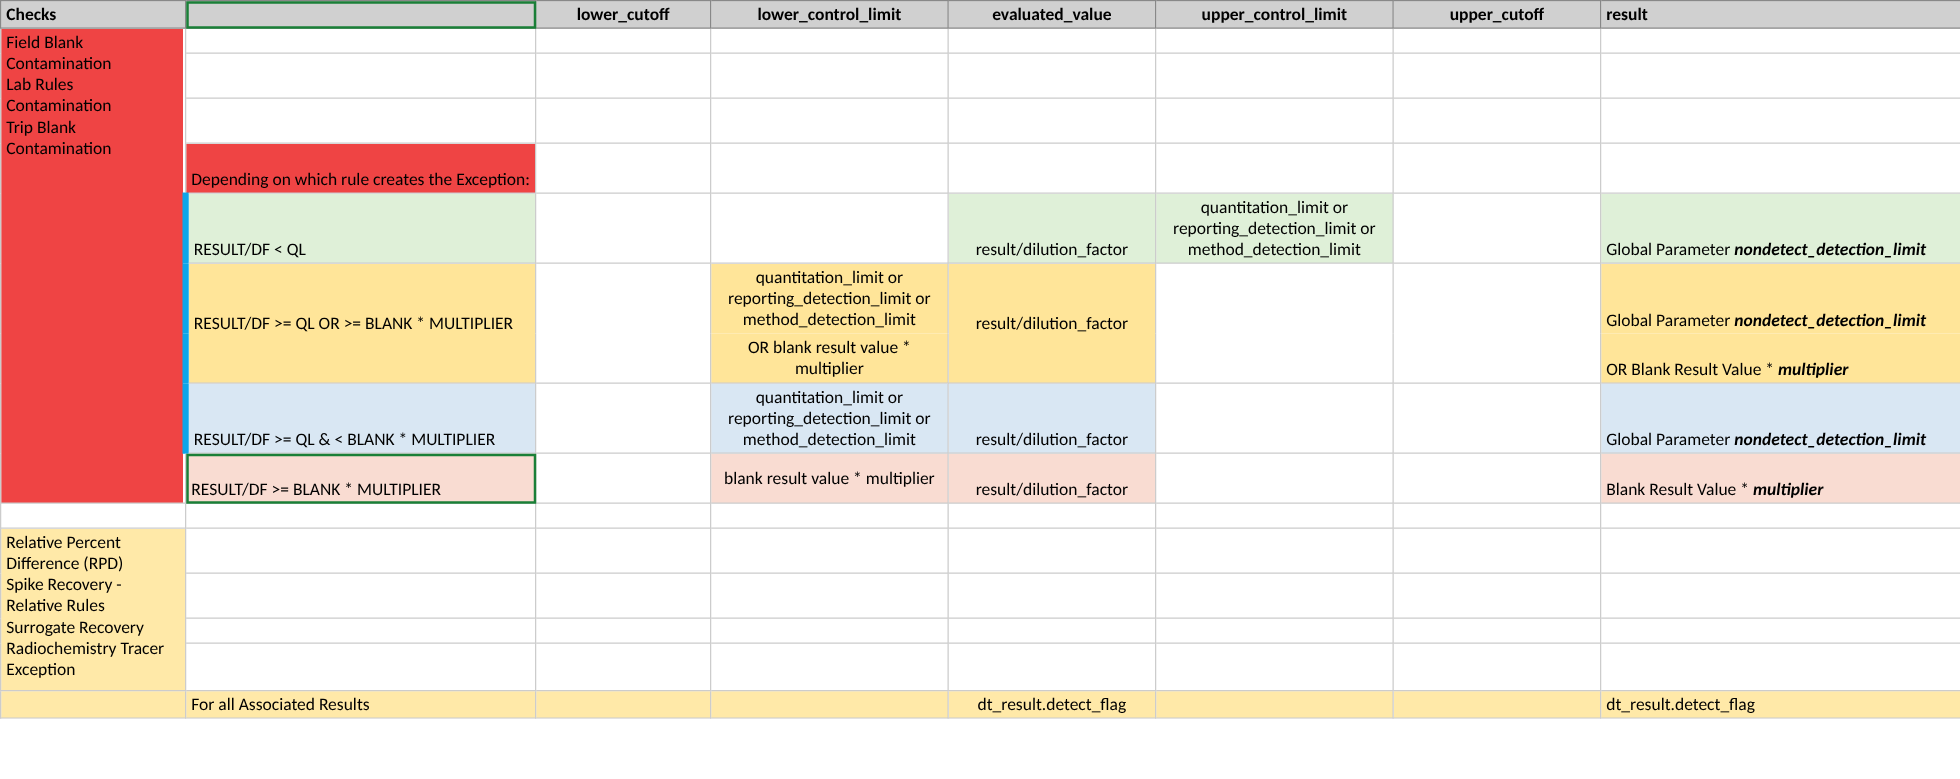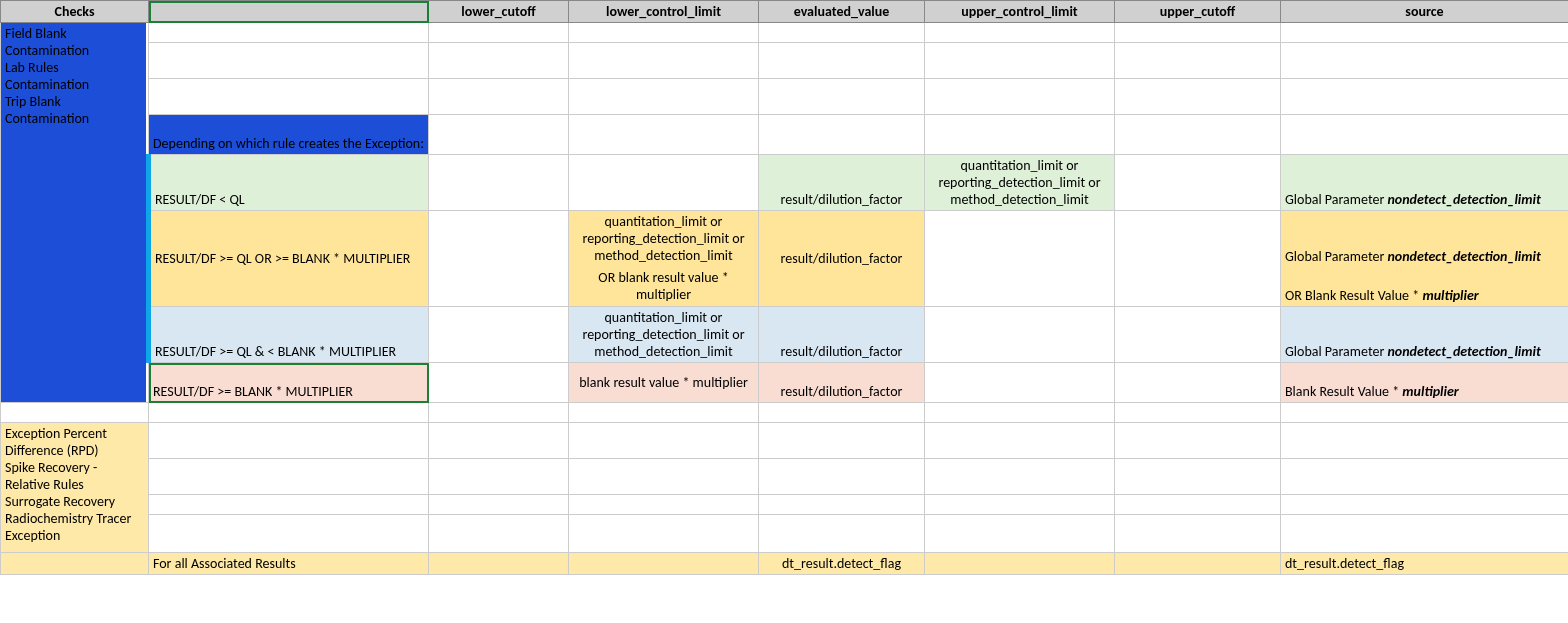--- a/index.html
+++ b/index.html
@@ -1,29 +1,29 @@
 <!DOCTYPE html>
 <html><head>
 <meta charset="utf-8">
 <style>
   * { box-sizing: border-box; margin: 0; padding: 0; }
   body { font-family: Calibri, Arial, sans-serif; font-size: 14px; background: #fff; color: #000; }
   table { border-collapse: collapse; width: 1568px; table-layout: fixed; }
   th, td { border: 1px solid #ccc; vertical-align: bottom; padding: 2px 4px; height: 20px; overflow: hidden; }
-  th { background: #d0d0d0; text-align: center; font-weight: bold; border-color:#888; }
+  th { background: #d0d0d0; text-align: left; font-weight: bold; border-color:#888; }
   th.center { text-align: center; }
   .col-checks { width: 148px; }
   .col-desc { width: 280px; }
   .col-lc { width: 140px; }
   .col-lcl { width: 190px; }
   .col-ev { width: 166px; }
   .col-ucl { width: 190px; }
   .col-uc { width: 166px; }
   .col-src { width: 288px; }
-  .bg-lblue { background: #1d4ed8; }
+  .bg-lblue { background: #ef4444; }
   .bg-lyellow { background: #ffe9a8; }
   .bg-green { background: #dff0d8; }
   .bg-dyellow { background: #ffe599; }
   .bg-rowblue { background: #d9e7f3; }
   .bg-pink { background: #f9dcd2; }
   .center { text-align: center; margin-top: 14px; }
   .vmid { vertical-align: middle; }
   .vtop { vertical-align: top; }
   .sel-outline { outline: 2px solid #1a7f37; outline-offset: -2px; }
   .leftbar { border-left: 5px solid #0ea5e9; }
@@ -45,21 +45,21 @@
   </colgroup>
   <thead>
     <tr>
       <th>Checks</th>
       <th class="sel-outline"></th>
       <th class="center">lower_cutoff</th>
       <th class="center">lower_control_limit</th>
       <th class="center">evaluated_value</th>
       <th class="center">upper_control_limit</th>
       <th class="center">upper_cutoff</th>
-      <th>source</th>
+      <th>result</th>
     </tr>
   </thead>
   <tbody>
 
     <tr>
       <td rowspan="9" class="bg-lblue vtop">
         <span>Field Blank</span><br>
         <span>Contamination</span><br>
         <span>Lab Rules</span><br>
         <span>Contamination</span><br>
@@ -162,21 +162,21 @@
         <td></td>
       <td></td>
         <td></td>
       <td></td>
         <td></td>
       <td></td>
     </tr>
 
     <tr>
       <td rowspan="4" class="bg-lyellow vtop">
-        <span>Exception Percent</span><br>
+        <span>Relative Percent</span><br>
         <span>Difference (RPD)</span><br>
         <span>Spike Recovery -</span><br>
         <span>Relative Rules</span><br>
         <span>Surrogate Recovery</span><br>
         <span>Radiochemistry Tracer</span><br>
         <span>Exception</span>
       </td>
       <td style="height:36px"></td>
       <td></td>
         <td></td>

